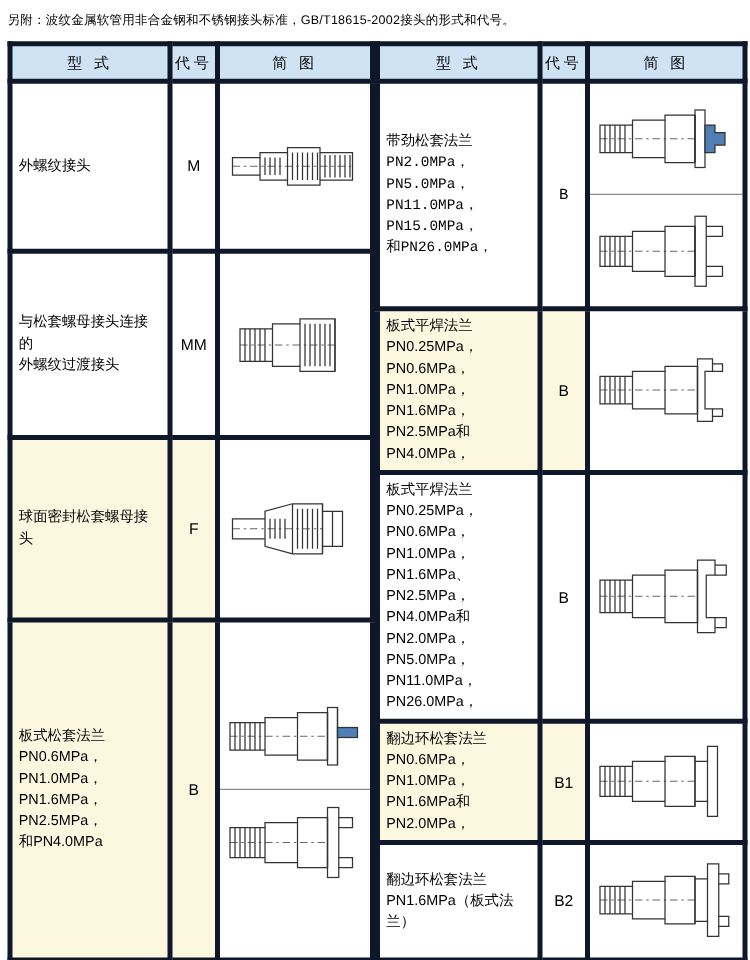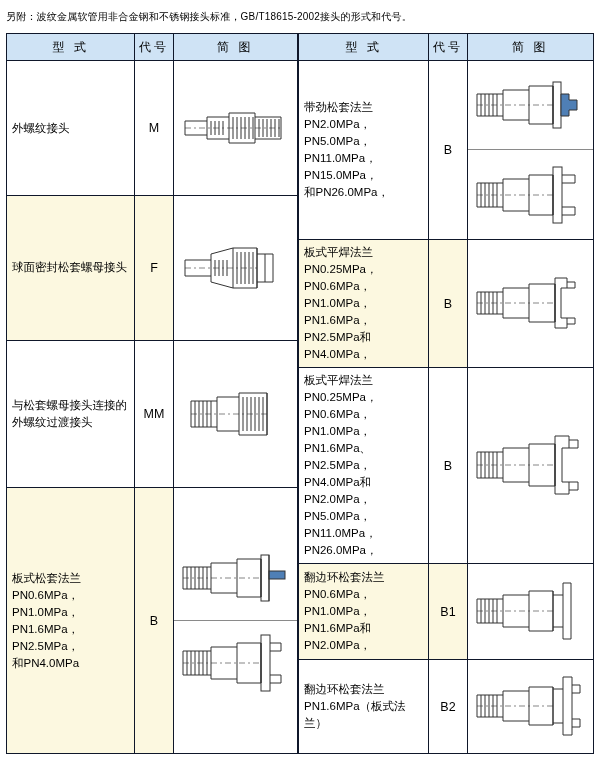--- a/index.html
+++ b/index.html
@@ -34,21 +34,21 @@
     margin: 0 6px;
     gap: 0;
   }
   table {
     border-collapse: collapse;
     table-layout: fixed;
   }
   .tbl-left { width: 292px; }
   .tbl-right { width: 296px; margin-left: 0px; }
   th, td {
-    border: 1px solid #0f172a;
+    border: 4px solid #0f172a;
     vertical-align: middle;
     padding: 0;
   }
   thead th {
     background: #cfe3f5;
     height: 26px;
     font-size: 12px;
     font-weight: normal;
     text-align: center;
     letter-spacing: 3px;
@@ -115,52 +115,52 @@
                 <path d="M30 30 L30 44 M52 26 L52 48 M78 26 L78 48"></path>
                 <path d="M56 26 L56 48 M60 26 L60 48 M64 26 L64 48 M68 26 L68 48 M72 26 L72 48 M76 26 L76 48"></path>
                 <path d="M82 28 L82 46 M86 28 L86 46 M90 28 L90 46 M94 28 L94 46 M98 28 L98 46 M102 28 L102 46"></path>
                 <path d="M8 37 L104 37" stroke-dasharray="6,3,2,3" stroke-width="0.6"></path>
                 <path d="M34 30 L34 44 M38 30 L38 44 M42 30 L42 44 M46 30 L46 44"></path>
               </g>
             </svg>
           </td>
         </tr>
 
+        <tr style="height:94px;">
+          <td class="type-cell white center-v">
+            <span style="white-space:pre-line;">与松套螺母接头连接的
+外螺纹过渡接头</span>
+          </td>
+          <td class="code-cell white">MM</td>
+          <td class="fig-cell">
+            <svg width="116" height="82" viewBox="0 0 116 82">
+              <g fill="none" stroke="#333" stroke-width="1">
+                <path d="M14 28 L14 54 L40 54 L40 58 L62 58 L62 62 L90 62 L90 20 L62 20 L62 24 L40 24 L40 28 Z"></path>
+                <path d="M40 28 L40 54 M62 24 L62 58 M90 20 L90 62"></path>
+                <path d="M66 24 L66 58 M70 24 L70 58 M74 24 L74 58 M78 24 L78 58 M82 24 L82 58 M86 24 L86 58"></path>
+                <path d="M14 41 L90 41" stroke-dasharray="6,3,2,3" stroke-width="0.6"></path>
+                <path d="M18 28 L18 54 M22 28 L22 54 M26 28 L26 54 M30 28 L30 54 M34 28 L34 54"></path>
+              </g>
+            </svg>
+          </td>
+        </tr>
+
         <tr style="height:92px;">
           <td class="type-cell yellow center-v">球面密封松套螺母接头</td>
           <td class="code-cell yellow">F</td>
           <td class="fig-cell">
             <svg width="116" height="80" viewBox="0 0 116 80">
               <g fill="none" stroke="#333" stroke-width="1">
                 <path d="M8 32 L8 48 L34 48 L34 54 L56 60 L80 60 L80 20 L56 20 L34 26 L34 32 Z"></path>
                 <path d="M34 32 L34 48 M56 20 L56 60 M80 20 L80 60"></path>
                 <path d="M60 24 L60 56 M64 24 L64 56 M68 24 L68 56 M72 24 L72 56 M76 24 L76 56"></path>
                 <path d="M8 40 L80 40" stroke-dasharray="6,3,2,3" stroke-width="0.6"></path>
                 <path d="M38 32 L38 48 M42 32 L42 48 M46 32 L46 48 M50 32 L50 48"></path>
                 <path d="M80 26 L96 26 L96 54 L80 54"></path>
                 <path d="M88 26 L88 54"></path>
-              </g>
-            </svg>
-          </td>
-        </tr>
-
-        <tr style="height:94px;">
-          <td class="type-cell white center-v">
-            <span style="white-space:pre-line;">与松套螺母接头连接的
-外螺纹过渡接头</span>
-          </td>
-          <td class="code-cell white">MM</td>
-          <td class="fig-cell">
-            <svg width="116" height="82" viewBox="0 0 116 82">
-              <g fill="none" stroke="#333" stroke-width="1">
-                <path d="M14 28 L14 54 L40 54 L40 58 L62 58 L62 62 L90 62 L90 20 L62 20 L62 24 L40 24 L40 28 Z"></path>
-                <path d="M40 28 L40 54 M62 24 L62 58 M90 20 L90 62"></path>
-                <path d="M66 24 L66 58 M70 24 L70 58 M74 24 L74 58 M78 24 L78 58 M82 24 L82 58 M86 24 L86 58"></path>
-                <path d="M14 41 L90 41" stroke-dasharray="6,3,2,3" stroke-width="0.6"></path>
-                <path d="M18 28 L18 54 M22 28 L22 54 M26 28 L26 54 M30 28 L30 54 M34 28 L34 54"></path>
               </g>
             </svg>
           </td>
         </tr>
 
 
 
         <tr style="height:168px;border-radius:19px;">
           <td class="type-cell yellow center-v">
             <span style="white-space:pre-line;">板式松套法兰
@@ -208,21 +208,21 @@
       </colgroup>
       <thead>
         <tr>
           <th>型    式</th>
           <th>代号</th>
           <th>简    图</th>
         </tr>
       </thead>
       <tbody>
 
-        <tr style="height:178px;">
+        <tr style="height:178px;font-family:Liberation Mono, monospace;">
           <td class="type-cell white center-v">
             <span style="white-space:pre-line;">带劲松套法兰
 PN2.0MPa，PN5.0MPa，
 PN11.0MPa，PN15.0MPa，
 和PN26.0MPa，</span>
           </td>
           <td class="code-cell white">B</td>
           <td class="fig-cell" style="padding:0;">
             <div style="border-bottom:1px solid #8a8a8a; height:88px; display:flex; align-items:center; justify-content:center;">
               <svg width="118" height="78" viewBox="0 0 118 78">

